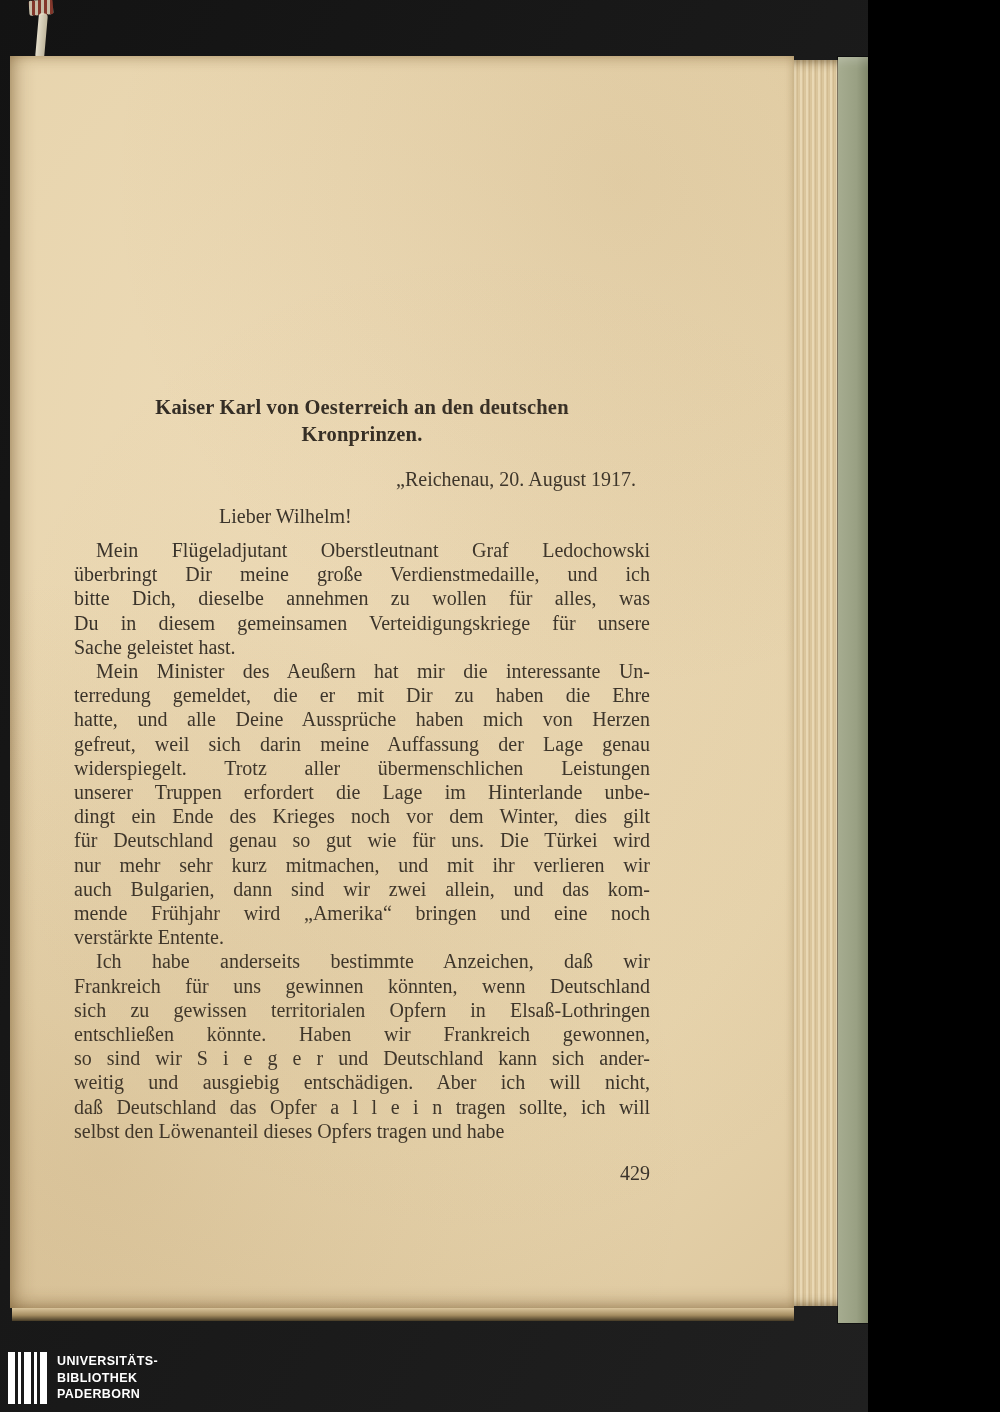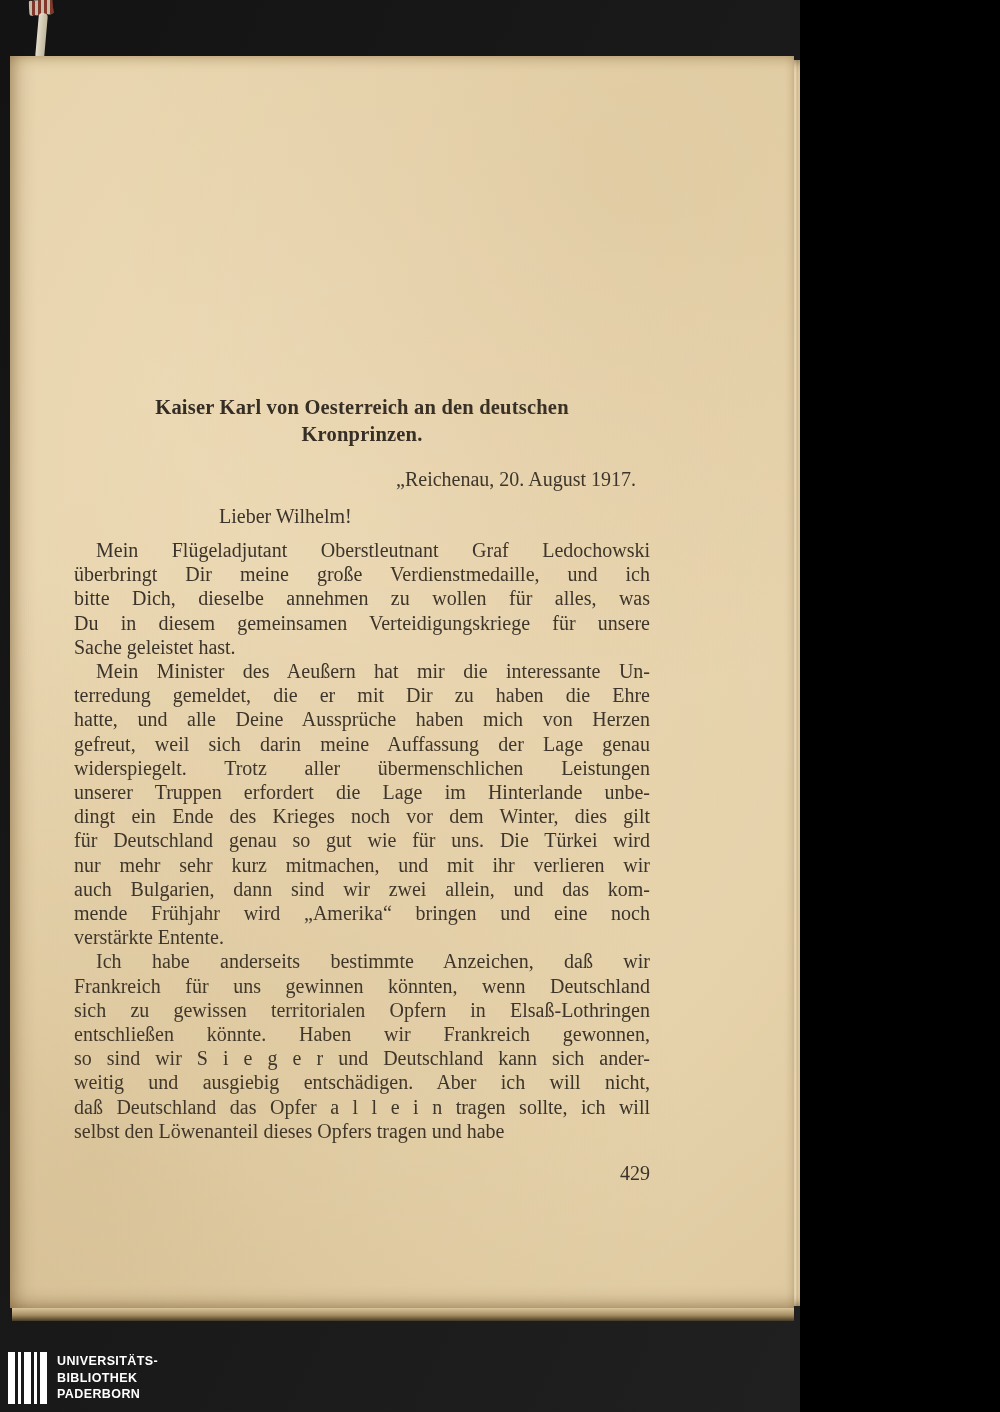--- a/index.html
+++ b/index.html
@@ -2,21 +2,21 @@
 <html><head>
 <meta charset="utf-8">
 <style>
   html, body {
     margin: 0;
     padding: 0;
     background: #000;
   }
   .scan {
     position: relative;
-    width: 800px;
+    width: 868px;
     height: 1412px;
     overflow: hidden;
     background: linear-gradient(115deg, #131313 0%, #1a1a1a 55%, #202020 100%);
     font-family: "Liberation Serif", "DejaVu Serif", serif;
   }
 
   
   .book-page {
     position: absolute;
     left: 10px; top: 56px;

